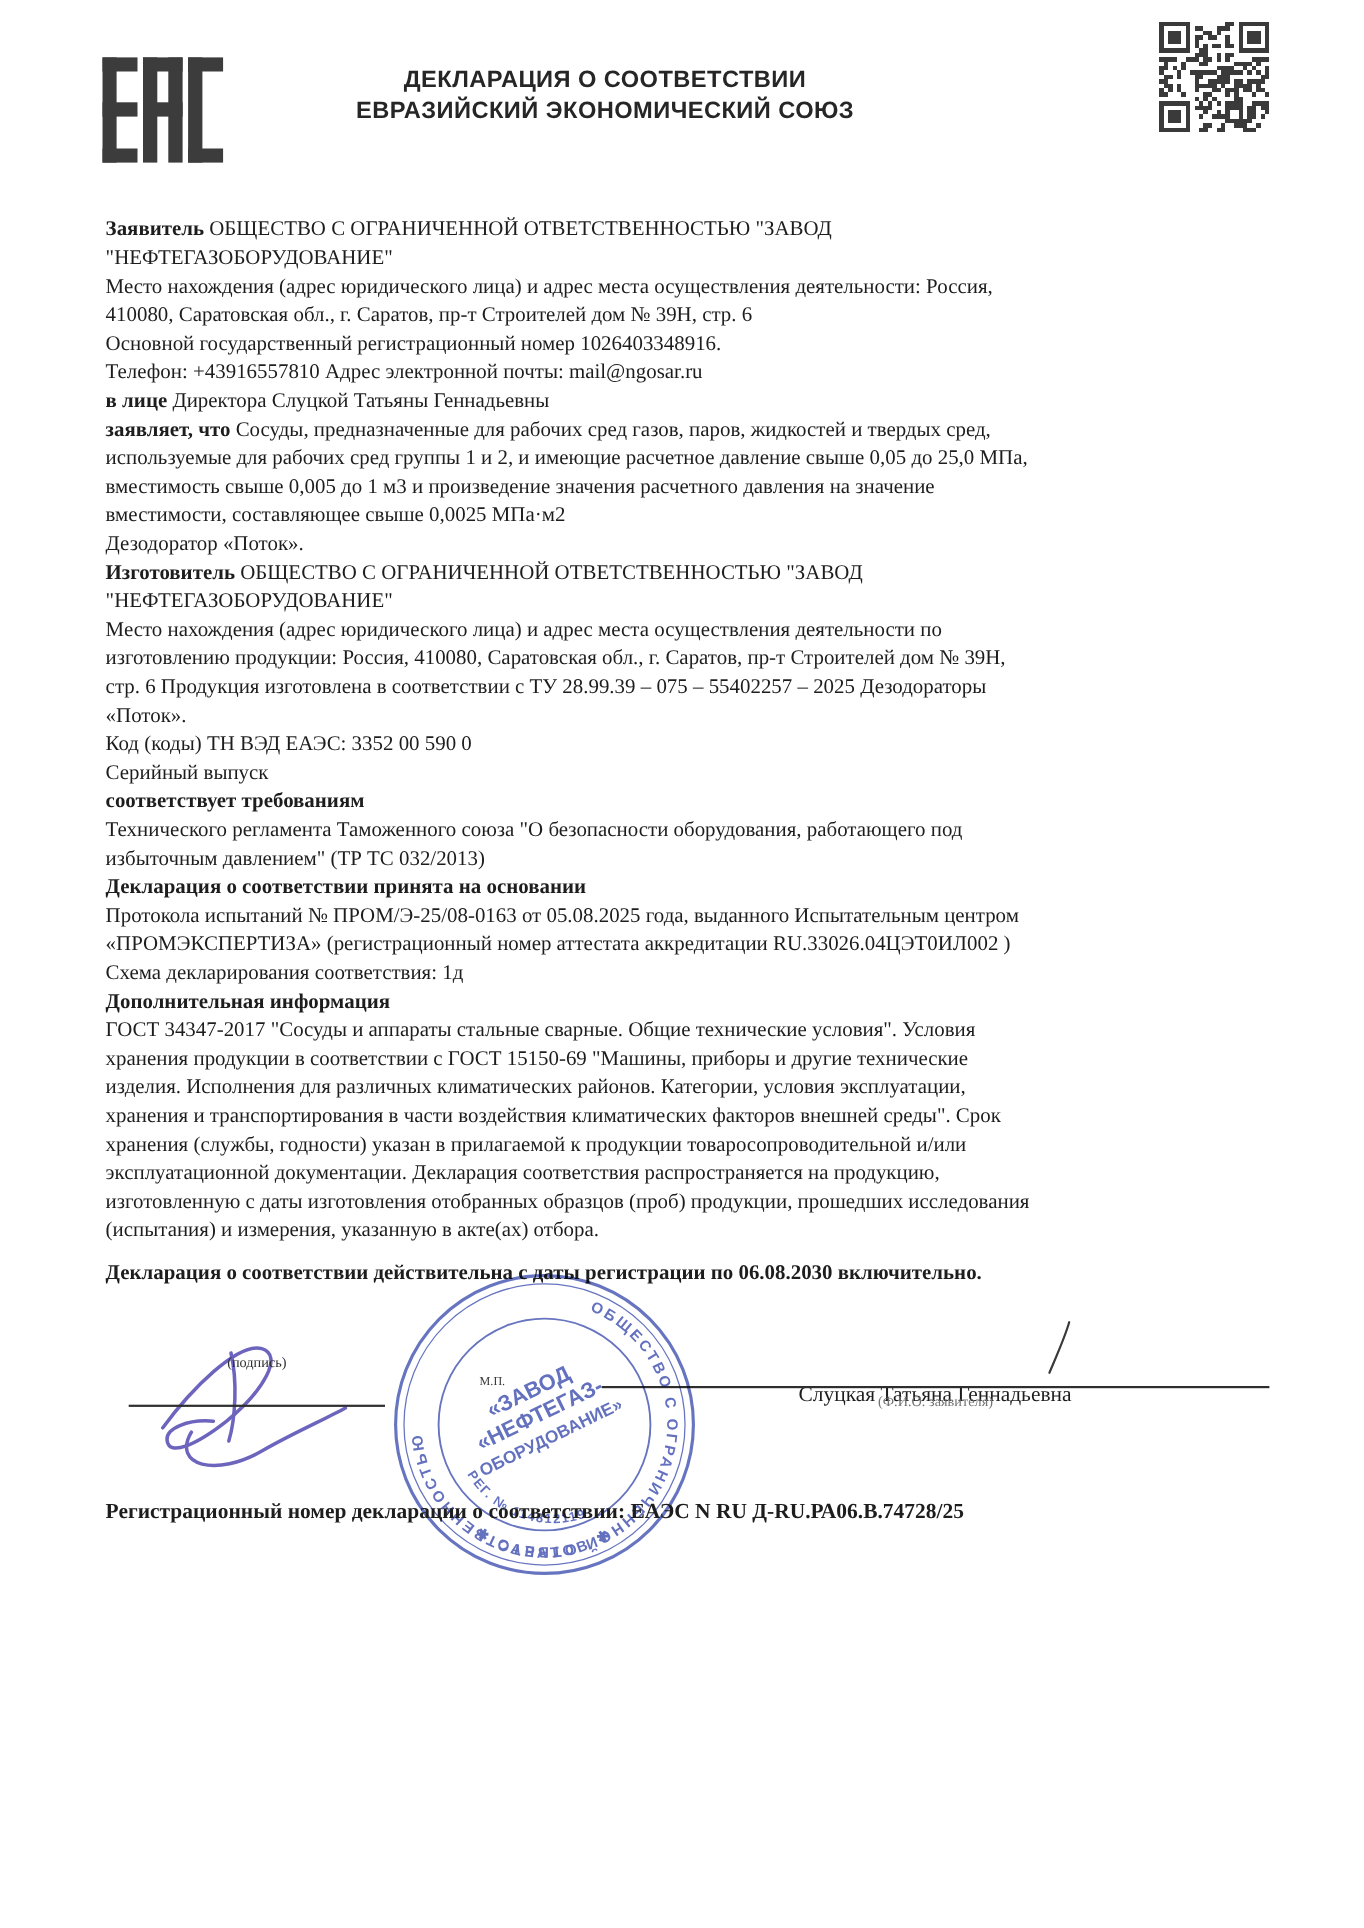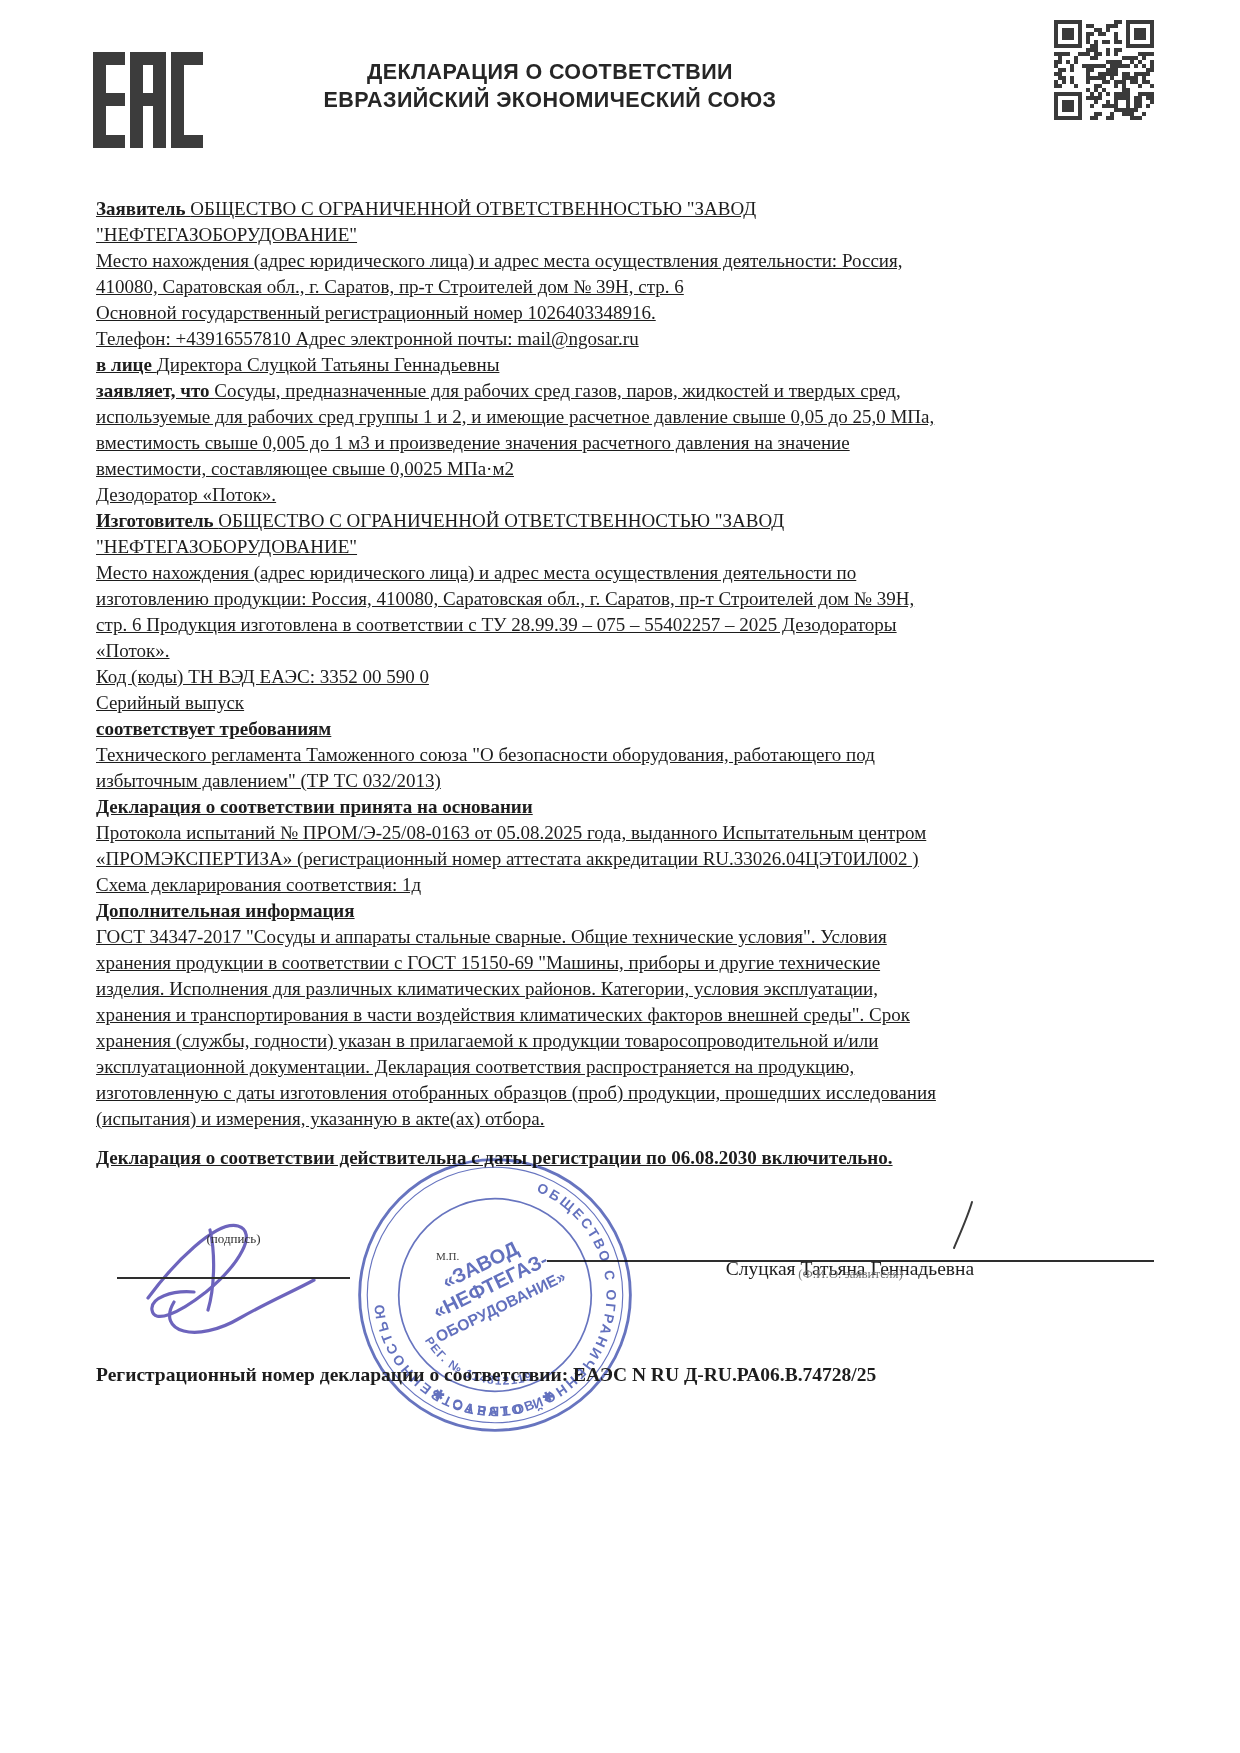--- a/index.html
+++ b/index.html
@@ -5,21 +5,21 @@
   html,body{margin:0;padding:0;background:#e8e8e8;}
   .page{position:relative;width:1240px;height:1753px;background:#ffffff;margin:0 auto;
         font-family:"Liberation Serif",serif;color:#1d1d1d;overflow:hidden;}
   
   .eac-logo{position:absolute;left:93px;top:52px;}
   .doc-title{position:absolute;left:260px;top:58px;width:580px;text-align:center;
              font-family:"Liberation Sans",sans-serif;font-weight:700;font-size:21.5px;
              line-height:28px;color:#262626;letter-spacing:.4px;}
   .qr{position:absolute;left:1048px;top:20px;}
   
-  .body-text{position:absolute;left:96px;top:196px;width:1058px;font-size:19px;line-height:26px;text-decoration:underline;}
+  .body-text{position:absolute;left:96px;top:196px;width:1058px;font-size:19px;line-height:26px;}
   .para{margin:0;white-space:pre-wrap;}
   .para b{font-weight:700;}
   .gap-top{margin-top:13px;}
   
   .sig-line{position:absolute;left:117px;top:1277px;width:233px;border-top:2px solid #2e2e2e;}
   .sig-caption{position:absolute;left:117px;top:1231px;width:233px;text-align:center;font-size:13px;color:#2e2e2e;}
   .signature-svg{position:absolute;left:118px;top:1206px;mix-blend-mode:multiply;}
   .mp-label{position:absolute;left:436px;top:1250px;font-size:11px;color:#3a3a3a;}
   .applicant-name{position:absolute;left:560px;top:1226px;width:580px;text-align:center;font-size:19.5px;color:#1d1d1d;margin-top:32px;}
   .name-line{position:absolute;left:547px;top:1260px;width:607px;border-top:2px solid #2e2e2e;}

